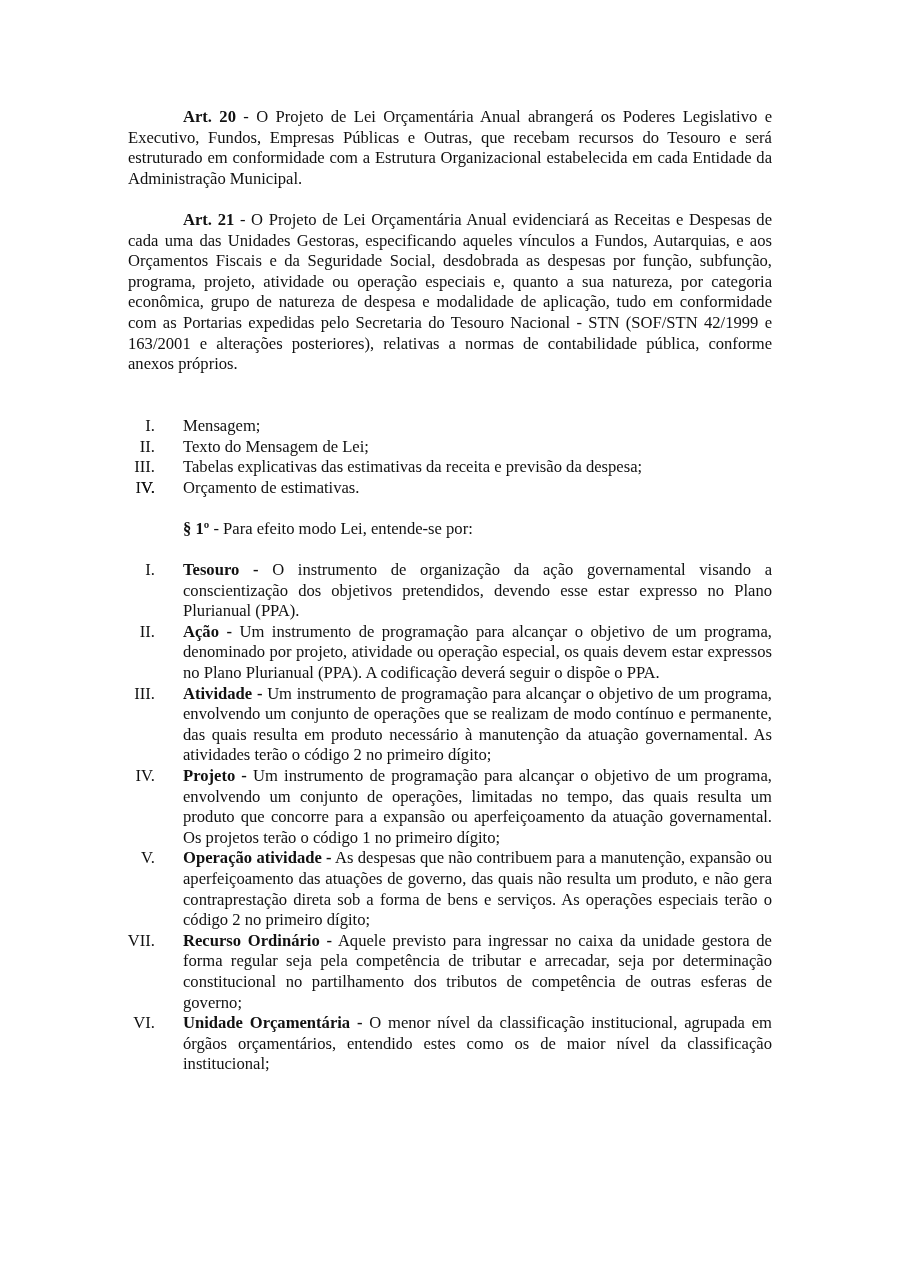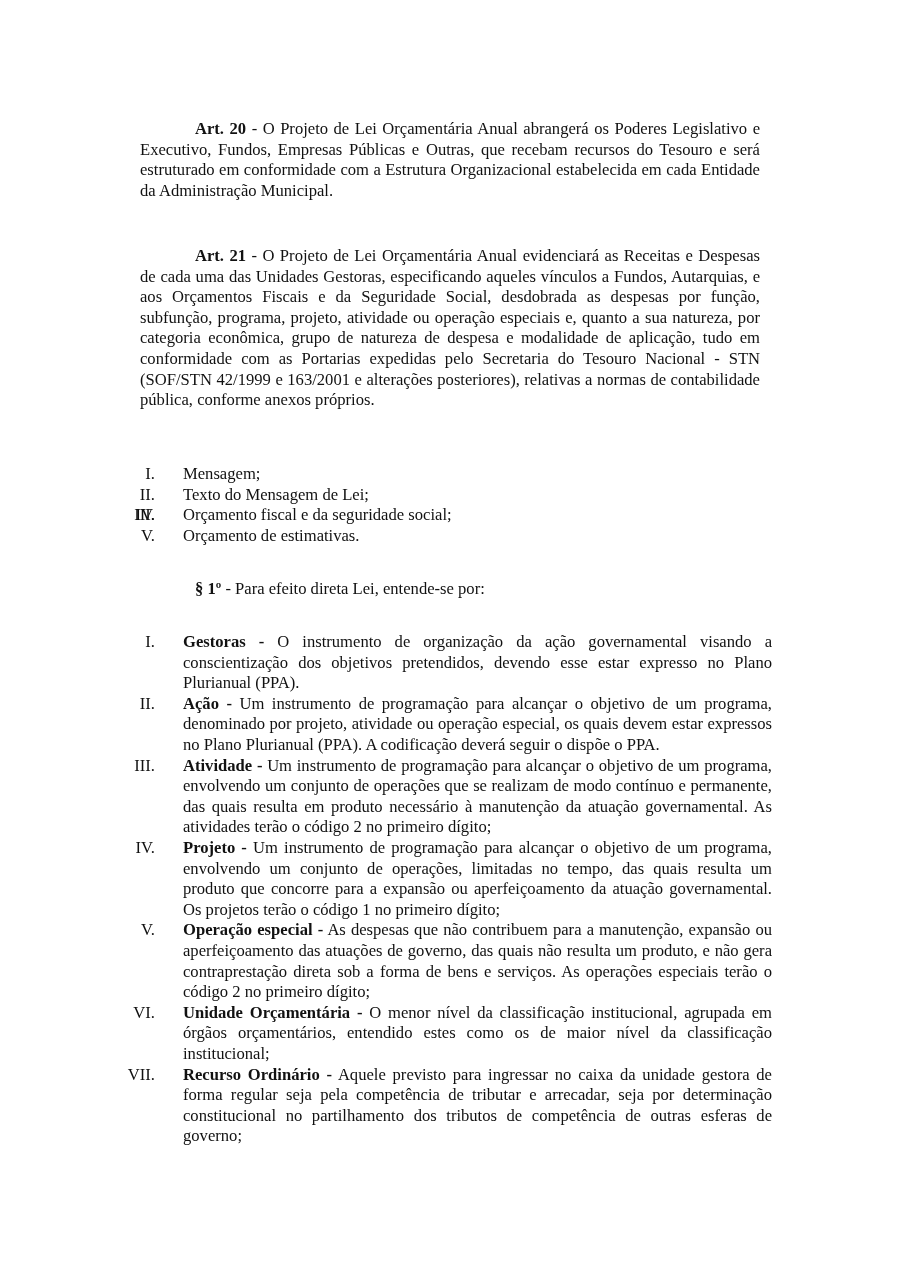--- a/index.html
+++ b/index.html
@@ -1,20 +1,20 @@
 <!DOCTYPE html>
 <html><head>
 <meta charset="utf-8">
 <style>
   html, body { margin:0; padding:0; background:#ffffff; }
   body { width:900px; height:1273px; position:relative; overflow:hidden;
          font-family:"Liberation Serif", "DejaVu Serif", serif; color:#111; }
   .page { position:absolute; left:128px; top:107px; width:644px;
           font-size:16.6px; line-height:20.6px; }
-  .para { text-align:justify; margin:12px; }
+  .para { text-align:justify; margin:0; }
   .para .indent { display:inline-block; width:55px; }
   .gap { height:20.6px; }
   .list { margin:0; padding:0; list-style:none; }
   .list li { position:relative; padding-left:55px; text-align:justify; }
   .list li .num { position:absolute; left:-40px; width:67px; text-align:right; }
   b { font-weight:bold; }
 </style>
 </head>
 <body>
 
@@ -24,32 +24,32 @@
   <div class="gap"></div>
 
   <p class="para"><span class="indent"></span><b>Art. 21</b><span> - O Projeto de Lei Orçamentária Anual evidenciará as Receitas e Despesas de cada uma das Unidades Gestoras, especificando aqueles vínculos a Fundos, Autarquias, e aos Orçamentos Fiscais e da Seguridade Social, desdobrada as despesas por função, subfunção, programa, projeto, atividade ou operação especiais e, quanto a sua natureza, por categoria econômica, grupo de natureza de despesa e modalidade de aplicação, tudo em conformidade com as Portarias expedidas pelo Secretaria do Tesouro Nacional - STN (SOF/STN 42/1999 e 163/2001 e alterações posteriores), relativas a normas de contabilidade pública, conforme anexos próprios.</span></p>
   <div class="gap"></div>
 
   <div class="gap"></div>
 
   <ul class="list">
     <li><span class="num">I.</span><span>Mensagem;</span></li>
     <li><span class="num">II.</span><span>Texto do Mensagem de Lei;</span></li>
-    <li><span class="num">III.</span></li>
-    <li><span class="num">IV.</span><span>Orçamento fiscal e da seguridade social;</span></li>
+    <li><span class="num">III.</span><span>Tabelas explicativas das estimativas da receita e previsão da despesa;</span></li>
+    <li><span class="num">IV.</span></li>
     <li><span class="num">V.</span><span>Orçamento de estimativas.</span></li>
   </ul>
   <div class="gap"></div>
 
-  <p class="para"><span class="indent"></span><b>§ 1º</b><span> - Para efeito direta Lei, entende-se por:</span></p>
+  <p class="para"><span class="indent"></span><b>§ 1º</b><span> - Para efeito modo Lei, entende-se por:</span></p>
   <div class="gap"></div>
 
   <ul class="list">
-    <li><span class="num">I.</span><b>Gestoras -</b><span> O instrumento de organização da ação governamental visando a conscientização dos objetivos pretendidos, devendo esse estar expresso no Plano Plurianual (PPA).</span></li>
+    <li><span class="num">I.</span><b>Tesouro -</b><span> O instrumento de organização da ação governamental visando a conscientização dos objetivos pretendidos, devendo esse estar expresso no Plano Plurianual (PPA).</span></li>
     <li><span class="num">II.</span><b>Ação -</b><span> Um instrumento de programação para alcançar o objetivo de um programa, denominado por projeto, atividade ou operação especial, os quais devem estar expressos no Plano Plurianual (PPA). A codificação deverá seguir o dispõe o PPA.</span></li>
     <li><span class="num">III.</span><b>Atividade -</b><span> Um instrumento de programação para alcançar o objetivo de um programa, envolvendo um conjunto de operações que se realizam de modo contínuo e permanente, das quais resulta em produto necessário à manutenção da atuação governamental. As atividades terão o código 2 no primeiro dígito;</span></li>
     <li><span class="num">IV.</span><b>Projeto -</b><span> Um instrumento de programação para alcançar o objetivo de um programa, envolvendo um conjunto de operações, limitadas no tempo, das quais resulta um produto que concorre para a expansão ou aperfeiçoamento da atuação governamental. Os projetos terão o código 1 no primeiro dígito;</span></li>
-    <li><span class="num">V.</span><b>Operação especial -</b><span> As despesas que não contribuem para a manutenção, expansão ou aperfeiçoamento das atuações de governo, das quais não resulta um produto, e não gera contraprestação direta sob a forma de bens e serviços. As operações especiais terão o código 2 no primeiro dígito;</span></li>
+    <li><span class="num">V.</span><b>Operação atividade -</b><span> As despesas que não contribuem para a manutenção, expansão ou aperfeiçoamento das atuações de governo, das quais não resulta um produto, e não gera contraprestação direta sob a forma de bens e serviços. As operações especiais terão o código 2 no primeiro dígito;</span></li>
+    <li><span class="num">VII.</span><b>Recurso Ordinário -</b><span> Aquele previsto para ingressar no caixa da unidade gestora de forma regular seja pela competência de tributar e arrecadar, seja por determinação constitucional no partilhamento dos tributos de competência de outras esferas de governo;</span></li>
     <li><span class="num">VI.</span><b>Unidade Orçamentária -</b><span> O menor nível da classificação institucional, agrupada em órgãos orçamentários, entendido estes como os de maior nível da classificação institucional;</span></li>
-    <li><span class="num">VII.</span><b>Recurso Ordinário -</b><span> Aquele previsto para ingressar no caixa da unidade gestora de forma regular seja pela competência de tributar e arrecadar, seja por determinação constitucional no partilhamento dos tributos de competência de outras esferas de governo;</span></li>
   </ul>
 
 </div>
 
 </body></html>

